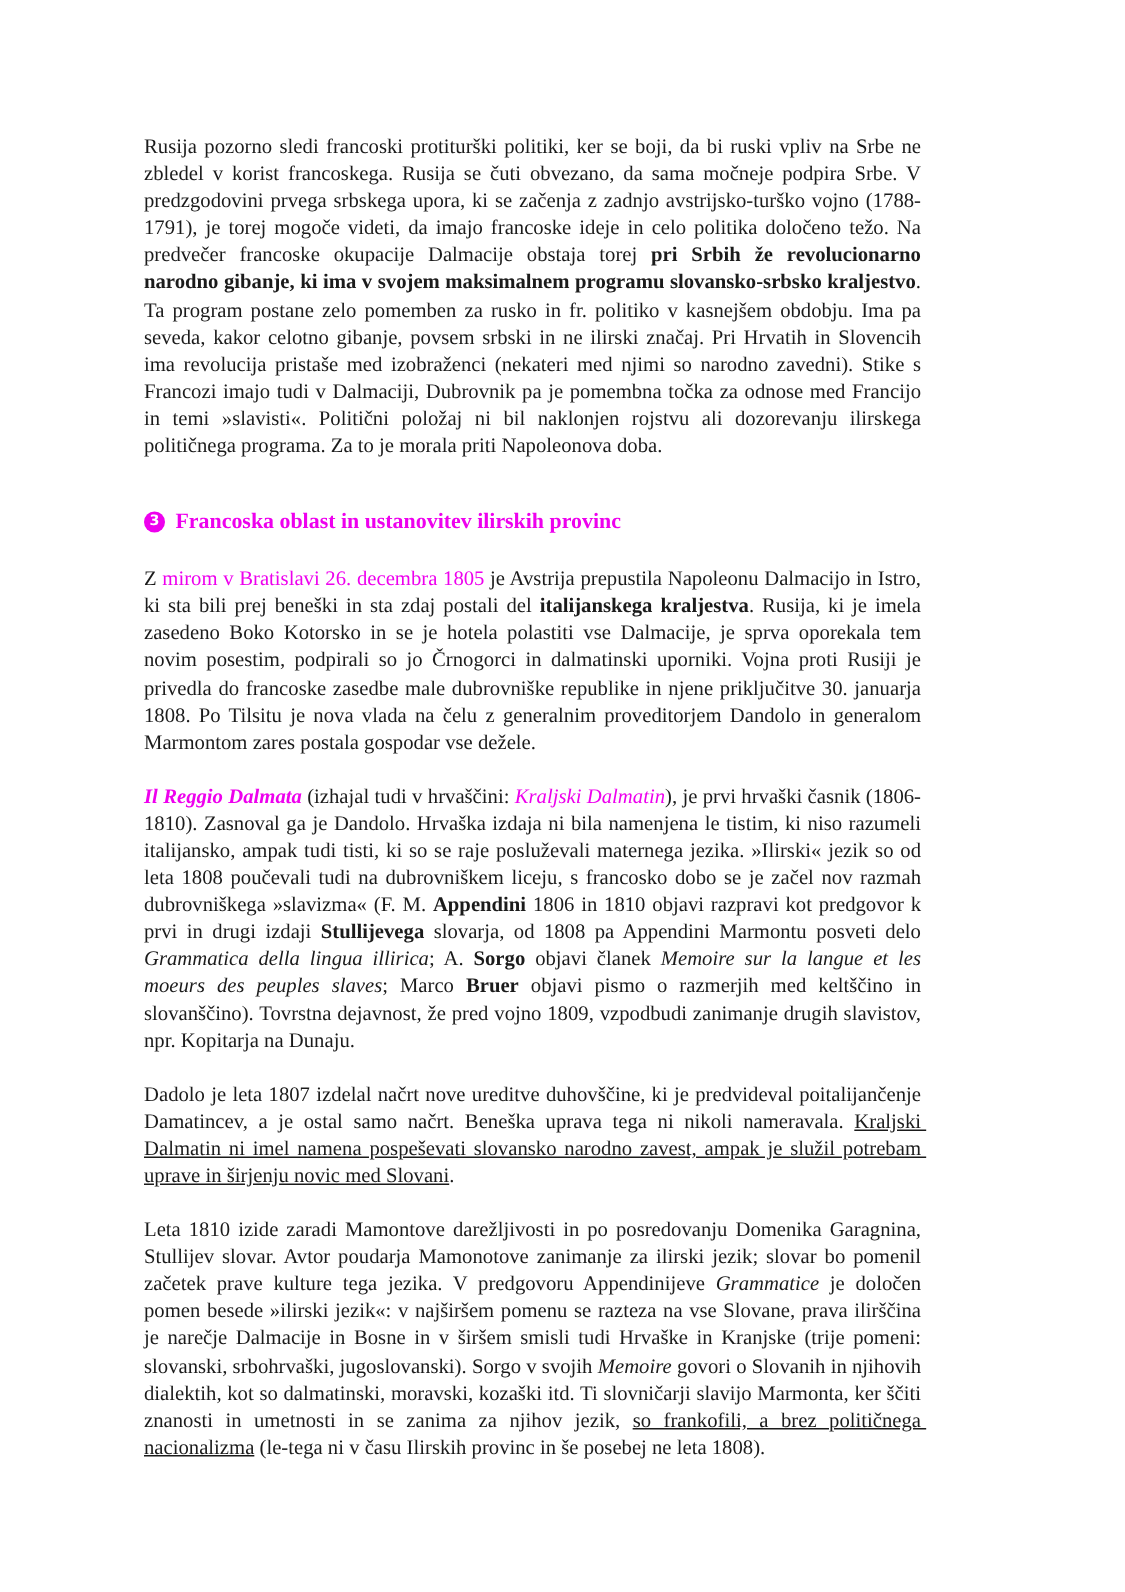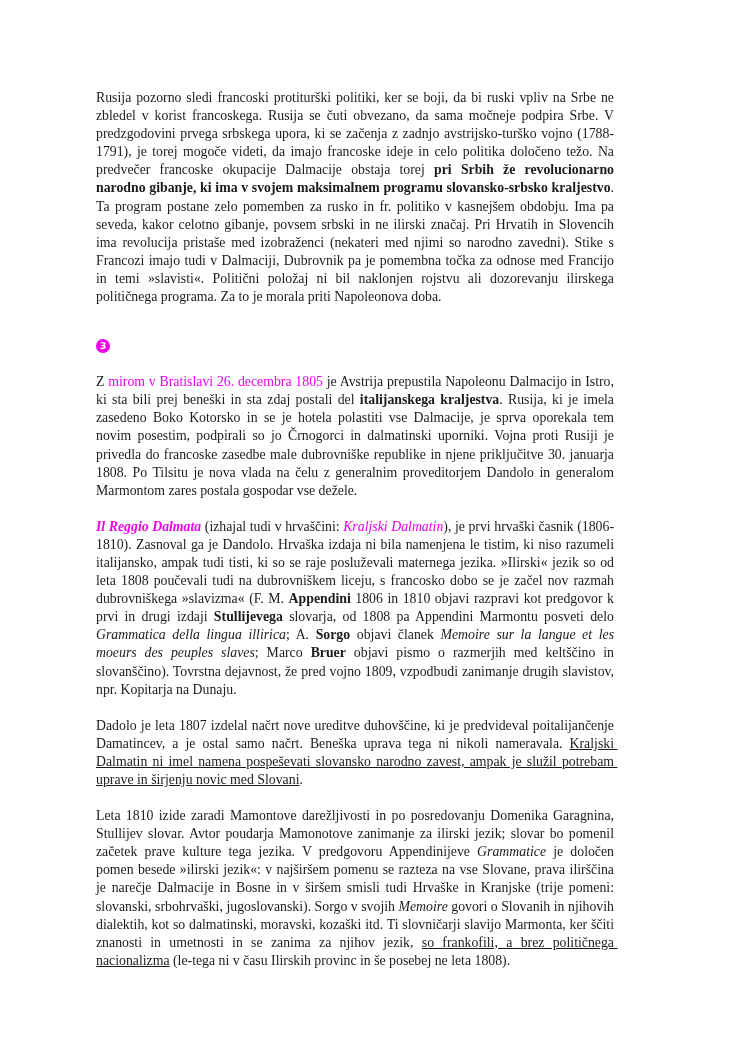--- a/index.html
+++ b/index.html
@@ -59,19 +59,20 @@
   .underline { text-decoration: underline; }
 </style>
 </head>
 <body style="background: rgb(255, 255, 255); color: rgb(27, 27, 27);">
 
 <main class="page">
   <div>
       <p class="para"><span class="run">Rusija pozorno sledi francoski protiturški politiki, ker se boji, da bi ruski vpliv na Srbe ne zbledel v korist francoskega. Rusija se čuti obvezano, da sama močneje podpira Srbe. V predzgodovini prvega srbskega upora, ki se začenja z zadnjo avstrijsko-turško vojno (1788-1791), je torej mogoče videti, da imajo francoske ideje in celo politika določeno težo. Na predvečer francoske okupacije Dalmacije obstaja torej </span><span class="run bold">pri Srbih že revolucionarno narodno gibanje, ki ima v svojem maksimalnem programu slovansko-srbsko kraljestvo</span><span class="run">. Ta program postane zelo pomemben za rusko in fr. politiko v kasnejšem obdobju. Ima pa seveda, kakor celotno gibanje, povsem srbski in ne ilirski značaj. Pri Hrvatih in Slovencih ima revolucija pristaše med izobraženci (nekateri med njimi so narodno zavedni). Stike s Francozi imajo tudi v Dalmaciji, Dubrovnik pa je pomembna točka za odnose med Francijo in temi »slavisti«. Politični položaj ni bil naklonjen rojstvu ali dozorevanju ilirskega političnega programa. Za to je morala priti Napoleonova doba.</span></p>
       <h2 class="section-heading">
         <span class="bullet">3</span>
+        <span>Francoska oblast in ustanovitev ilirskih provinc</span>
       </h2>
       <p class="para"><span class="run">Z </span><span class="run magenta">mirom v Bratislavi 26. decembra 1805</span><span class="run"> je Avstrija prepustila Napoleonu Dalmacijo in Istro, ki sta bili prej beneški in sta zdaj postali del </span><span class="run bold">italijanskega kraljestva</span><span class="run">. Rusija, ki je imela zasedeno Boko Kotorsko in se je hotela polastiti vse Dalmacije, je sprva oporekala tem novim posestim, podpirali so jo Črnogorci in dalmatinski uporniki. Vojna proti Rusiji je privedla do francoske zasedbe male dubrovniške republike in njene priključitve 30. januarja 1808. Po Tilsitu je nova vlada na čelu z generalnim proveditorjem Dandolo in generalom Marmontom zares postala gospodar vse dežele.</span></p>
       <p class="para"><span class="run bold italic magenta">Il Reggio Dalmata</span><span class="run"> (izhajal tudi v hrvaščini: </span><span class="run italic magenta">Kraljski Dalmatin</span><span class="run">), je prvi hrvaški časnik (1806-1810). Zasnoval ga je Dandolo. Hrvaška izdaja ni bila namenjena le tistim, ki niso razumeli italijansko, ampak tudi tisti, ki so se raje posluževali maternega jezika. »Ilirski« jezik so od leta 1808 poučevali tudi na dubrovniškem liceju, s francosko dobo se je začel nov razmah dubrovniškega »slavizma« (F. M. </span><span class="run bold">Appendini</span><span class="run"> 1806 in 1810 objavi razpravi kot predgovor k prvi in drugi izdaji </span><span class="run bold">Stullijevega</span><span class="run"> slovarja, od 1808 pa Appendini Marmontu posveti delo </span><span class="run italic">Grammatica della lingua illirica</span><span class="run">; A. </span><span class="run bold">Sorgo</span><span class="run"> objavi članek </span><span class="run italic">Memoire sur la langue et les moeurs des peuples slaves</span><span class="run">; Marco </span><span class="run bold">Bruer</span><span class="run"> objavi pismo o razmerjih med keltščino in slovanščino). Tovrstna dejavnost, že pred vojno 1809, vzpodbudi zanimanje drugih slavistov, npr. Kopitarja na Dunaju.</span></p>
       <p class="para"><span class="run">Dadolo je leta 1807 izdelal načrt nove ureditve duhovščine, ki je predvideval poitalijančenje Damatincev, a je ostal samo načrt. Beneška uprava tega ni nikoli nameravala. </span><span class="run underline">Kraljski Dalmatin ni imel namena pospeševati slovansko narodno zavest, ampak je služil potrebam uprave in širjenju novic med Slovani</span><span class="run">.</span></p>
       <p class="para"><span class="run">Leta 1810 izide zaradi Mamontove darežljivosti in po posredovanju Domenika Garagnina, Stullijev slovar. Avtor poudarja Mamonotove zanimanje za ilirski jezik; slovar bo pomenil začetek prave kulture tega jezika. V predgovoru Appendinijeve </span><span class="run italic">Grammatice</span><span class="run"> je določen pomen besede »ilirski jezik«: v najširšem pomenu se razteza na vse Slovane, prava ilirščina je narečje Dalmacije in Bosne in v širšem smisli tudi Hrvaške in Kranjske (trije pomeni: slovanski, srbohrvaški, jugoslovanski). Sorgo v svojih </span><span class="run italic">Memoire</span><span class="run"> govori o Slovanih in njihovih dialektih, kot so dalmatinski, moravski, kozaški itd. Ti slovničarji slavijo Marmonta, ker ščiti znanosti in umetnosti in se zanima za njihov jezik, </span><span class="run underline">so frankofili, a brez političnega nacionalizma</span><span class="run"> (le-tega ni v času Ilirskih provinc in še posebej ne leta 1808).</span></p>
     </div>
 </main>
 
 </body></html>

